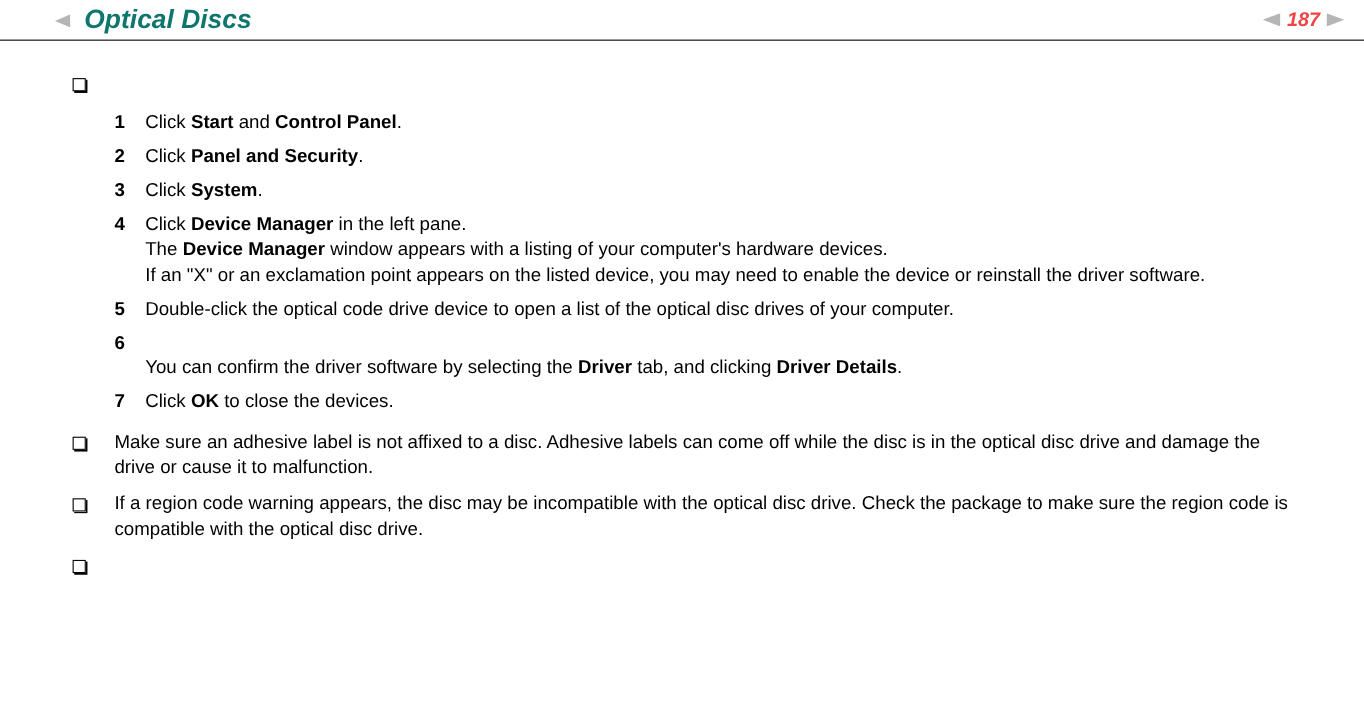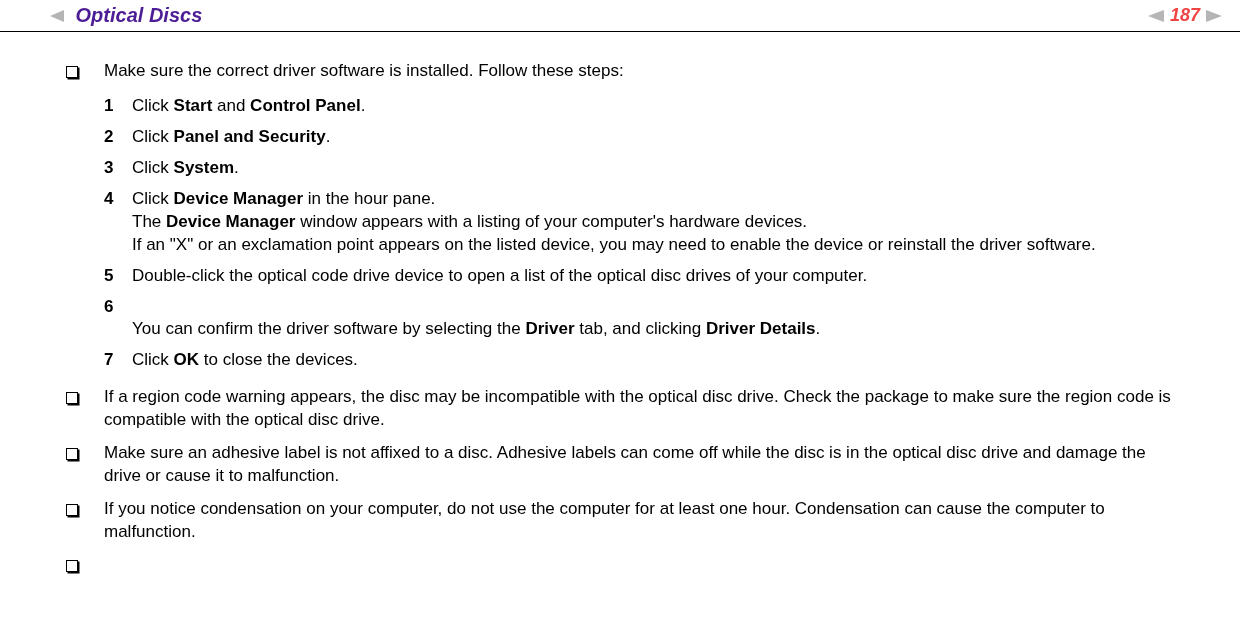--- a/index.html
+++ b/index.html
@@ -11,24 +11,24 @@
     width: 1240px;
   }
   .header {
     display: flex;
     align-items: center;
     justify-content: space-between;
     padding: 4px 18px 4px 50px;
     border-bottom: 1.5px solid #000;
   }
   .breadcrumb {
-    font-size: 20px;
+    font-size: 24px;
     font-weight: bold;
     font-style: italic;
-    color: #4c1d95;
+    color: #0f766e;
   }
   .breadcrumb .arrow {
     display: inline-block;
     margin-right: 6px;
     color: #b5b5b5;
   }
   .pager {
     display: flex;
     align-items: center;
     gap: 6px;
@@ -110,21 +110,20 @@
           <polygon points="0,0 16,6 0,12" fill="#b5b5b5"></polygon>
         </svg>
     </span>
   </div>
 </div>
 
 <div class="content">
 
   <div class="bullet-row">
     <div class="bullet-mark"><span></span></div>
-    <div class="bullet-text">Make sure the correct driver software is installed. Follow these steps:</div>
   </div>
 
   <div class="steps">
 
     <div class="step-row">
       <div class="step-num">1</div>
       <div class="step-text">
         <span>Click </span><b>Start</b><span> and </span><b>Control Panel</b><span>.</span>
       </div>
     </div>
@@ -139,21 +138,21 @@
     <div class="step-row">
       <div class="step-num">3</div>
       <div class="step-text">
         <span>Click </span><b>System</b><span>.</span>
       </div>
     </div>
 
     <div class="step-row">
       <div class="step-num">4</div>
       <div class="step-text">
-        <span>Click </span><b>Device Manager</b><span> in the hour pane.</span><br>
+        <span>Click </span><b>Device Manager</b><span> in the left pane.</span><br>
         <span>The </span><b>Device Manager</b><span> window appears with a listing of your computer's hardware devices.</span><br>
         <span>If an "X" or an exclamation point appears on the listed device, you may need to enable the device or reinstall the driver software.</span>
       </div>
     </div>
 
     <div class="step-row">
       <div class="step-num">5</div>
       <div class="step-text">Double-click the optical code drive device to open a list of the optical disc drives of your computer.</div>
     </div>
 
@@ -169,30 +168,26 @@
       <div class="step-num">7</div>
       <div class="step-text">
         <span>Click </span><b>OK</b><span> to close the devices.</span>
       </div>
     </div>
 
   </div>
 
   <div class="bullet-row">
     <div class="bullet-mark"><span></span></div>
-    <div class="bullet-text">If a region code warning appears, the disc may be incompatible with the optical disc drive. Check the package to make sure the region code is compatible with the optical disc drive.</div>
-  </div>
-
-  <div class="bullet-row">
-    <div class="bullet-mark"><span></span></div>
     <div class="bullet-text">Make sure an adhesive label is not affixed to a disc. Adhesive labels can come off while the disc is in the optical disc drive and damage the drive or cause it to malfunction.</div>
   </div>
 
   <div class="bullet-row">
     <div class="bullet-mark"><span></span></div>
-    <div class="bullet-text">If you notice condensation on your computer, do not use the computer for at least one hour. Condensation can cause the computer to malfunction.</div>
+    <div class="bullet-text">If a region code warning appears, the disc may be incompatible with the optical disc drive. Check the package to make sure the region code is compatible with the optical disc drive.</div>
   </div>
+
 
   <div class="bullet-row">
     <div class="bullet-mark"><span></span></div>
   </div>
 
 </div>
 
 </body></html>

